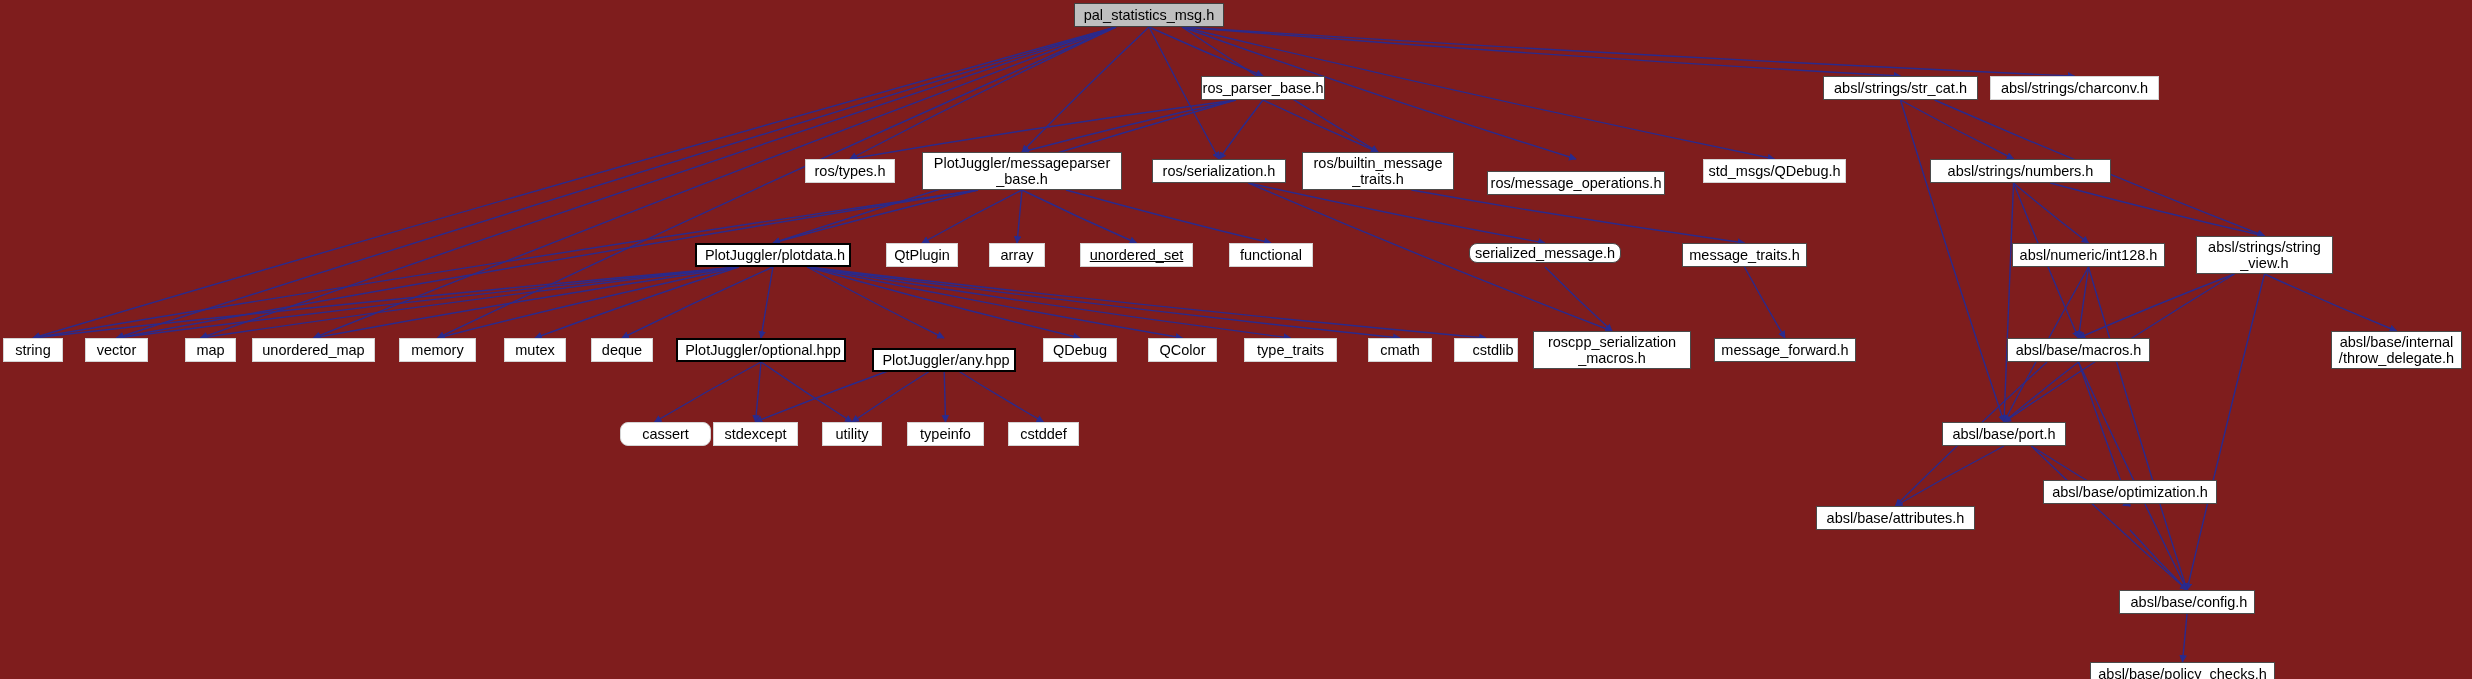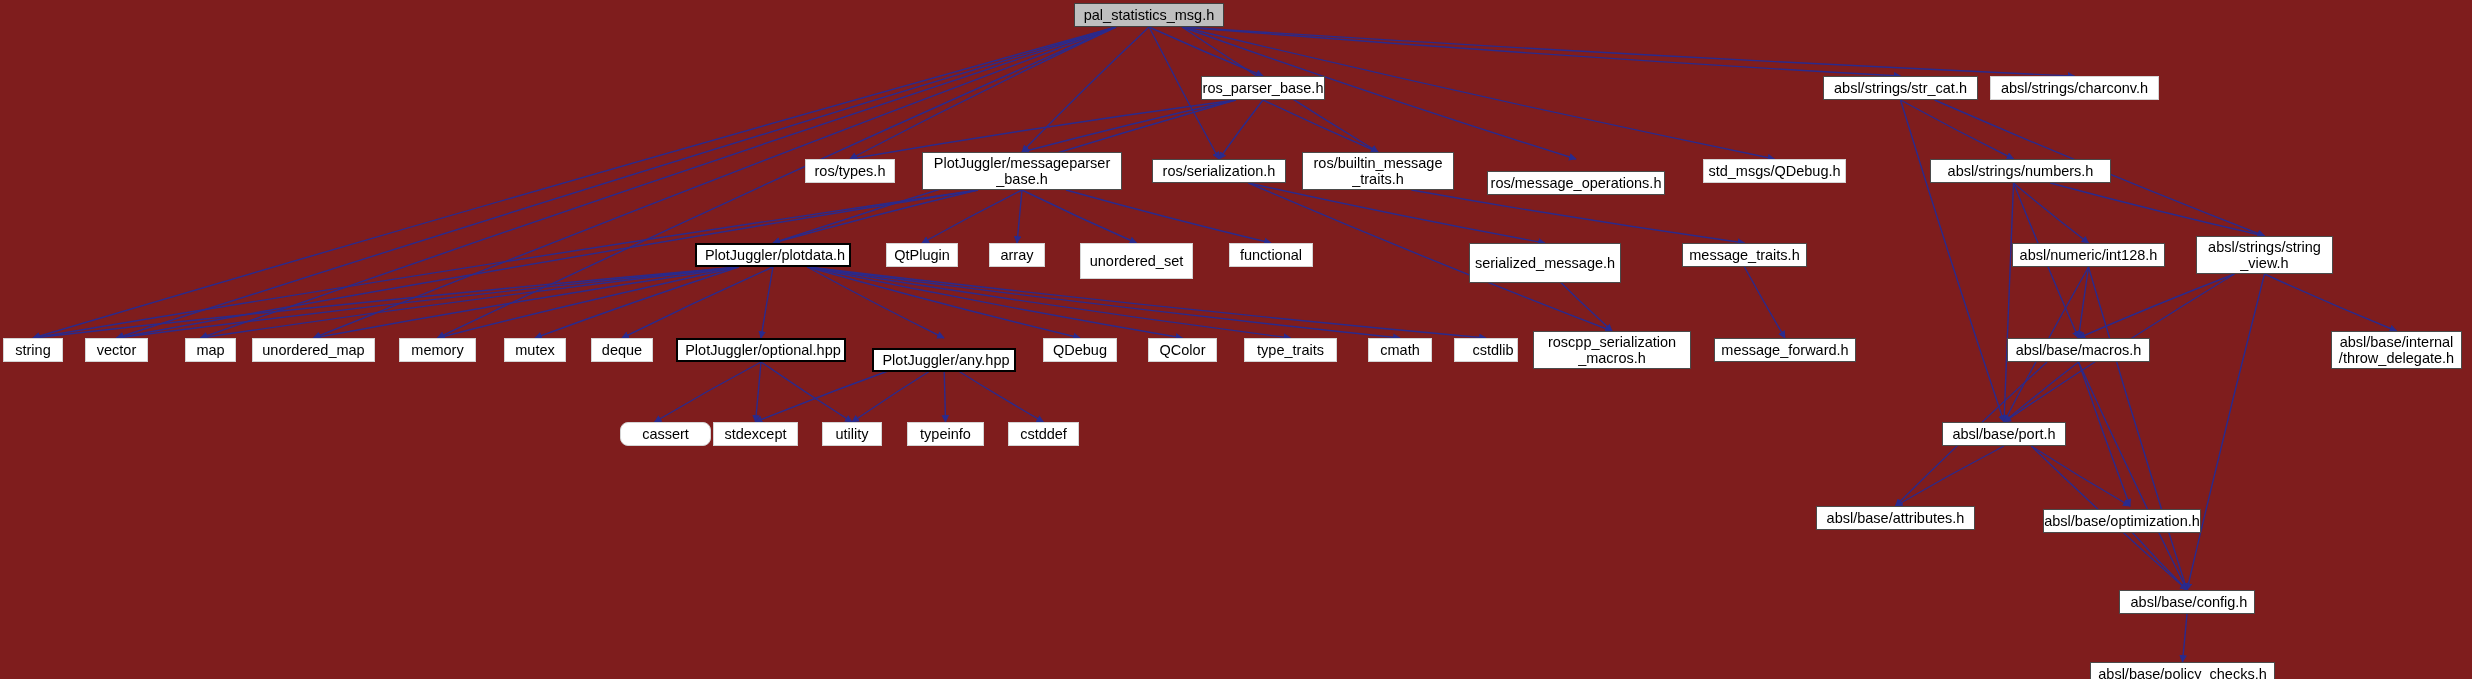--- a/index.html
+++ b/index.html
@@ -132,23 +132,23 @@
 _base.h</div>
       <div class="node solid" style="left: 1152px; top: 159px; width: 134px; height: 24px;">ros/serialization.h</div>
       <div class="node solid" style="left: 1302px; top: 152px; width: 152px; height: 38px;">ros/builtin_message
 _traits.h</div>
       <div class="node solid" style="left: 1487px; top: 171px; width: 178px; height: 24px;">ros/message_operations.h</div>
       <div class="node faint" style="left: 1703px; top: 159px; width: 143px; height: 24px;">std_msgs/QDebug.h</div>
       <div class="node solid" style="left: 1930px; top: 159px; width: 181px; height: 24px;">absl/strings/numbers.h</div>
       <div class="node bold" style="left: 695px; top: 243px; width: 156px; height: 24px;">PlotJuggler/plotdata.h</div>
       <div class="node faint" style="left: 886px; top: 243px; width: 72px; height: 24px;">QtPlugin</div>
       <div class="node faint" style="left: 989px; top: 243px; width: 56px; height: 24px;">array</div>
-      <div class="node faint" style="left: 1080px; top: 243px; width: 113px; height: 36px;">unordered_set</div>
+      <div class="node faint" style="left: 1080px; top: 243px; width: 113px; height: 24px; text-decoration: underline;">unordered_set</div>
       <div class="node faint" style="left: 1229px; top: 243px; width: 84px; height: 24px;">functional</div>
-      <div class="node solid" style="left: 1469px; top: 243px; width: 152px; height: 40px;">serialized_message.h</div>
+      <div class="node solid" style="left: 1469px; top: 243px; width: 152px; height: 20px; border-radius: 8px;">serialized_message.h</div>
       <div class="node solid" style="left: 1682px; top: 243px; width: 125px; height: 24px;">message_traits.h</div>
       <div class="node solid" style="left: 2012px; top: 243px; width: 153px; height: 24px;">absl/numeric/int128.h</div>
       <div class="node solid" style="left: 2196px; top: 236px; width: 137px; height: 38px;">absl/strings/string
 _view.h</div>
       <div class="node faint" style="left: 3px; top: 338px; width: 60px; height: 24px;">string</div>
       <div class="node faint" style="left: 85px; top: 338px; width: 63px; height: 24px;">vector</div>
       <div class="node faint" style="left: 175px; top: 338px; width: 51px; height: 24px; margin-left: 10px;">map</div>
       <div class="node faint" style="left: 252px; top: 338px; width: 123px; height: 24px;">unordered_map</div>
       <div class="node faint" style="left: 399px; top: 338px; width: 77px; height: 24px;">memory</div>
       <div class="node faint" style="left: 504px; top: 338px; width: 62px; height: 24px;">mutex</div>
@@ -166,17 +166,17 @@
       <div class="node solid" style="left: 2007px; top: 338px; width: 143px; height: 24px;">absl/base/macros.h</div>
       <div class="node solid" style="left: 2331px; top: 331px; width: 131px; height: 38px;">absl/base/internal
 /throw_delegate.h</div>
       <div class="node faint" style="left: 620px; top: 422px; width: 91px; height: 24px; border-radius: 8px;">cassert</div>
       <div class="node faint" style="left: 713px; top: 422px; width: 85px; height: 24px;">stdexcept</div>
       <div class="node faint" style="left: 822px; top: 422px; width: 60px; height: 24px;">utility</div>
       <div class="node faint" style="left: 907px; top: 422px; width: 77px; height: 24px;">typeinfo</div>
       <div class="node faint" style="left: 1008px; top: 422px; width: 71px; height: 24px;">cstddef</div>
       <div class="node solid" style="left: 1942px; top: 422px; width: 124px; height: 24px;">absl/base/port.h</div>
       <div class="node solid" style="left: 1816px; top: 506px; width: 159px; height: 24px;">absl/base/attributes.h</div>
-      <div class="node solid" style="left: 2043px; top: 509px; width: 158px; height: 24px;">absl/base/optimization.h</div>
+      <div class="node solid" style="left: 2043px; top: 480px; width: 174px; height: 24px;">absl/base/optimization.h</div>
       <div class="node solid" style="left: 2119px; top: 590px; width: 136px; height: 24px; padding-left: 8px;">absl/base/config.h</div>
       <div class="node solid" style="left: 2090px; top: 662px; width: 185px; height: 24px;">absl/base/policy_checks.h</div>
     </div>
 </div>
 
 </body></html>

